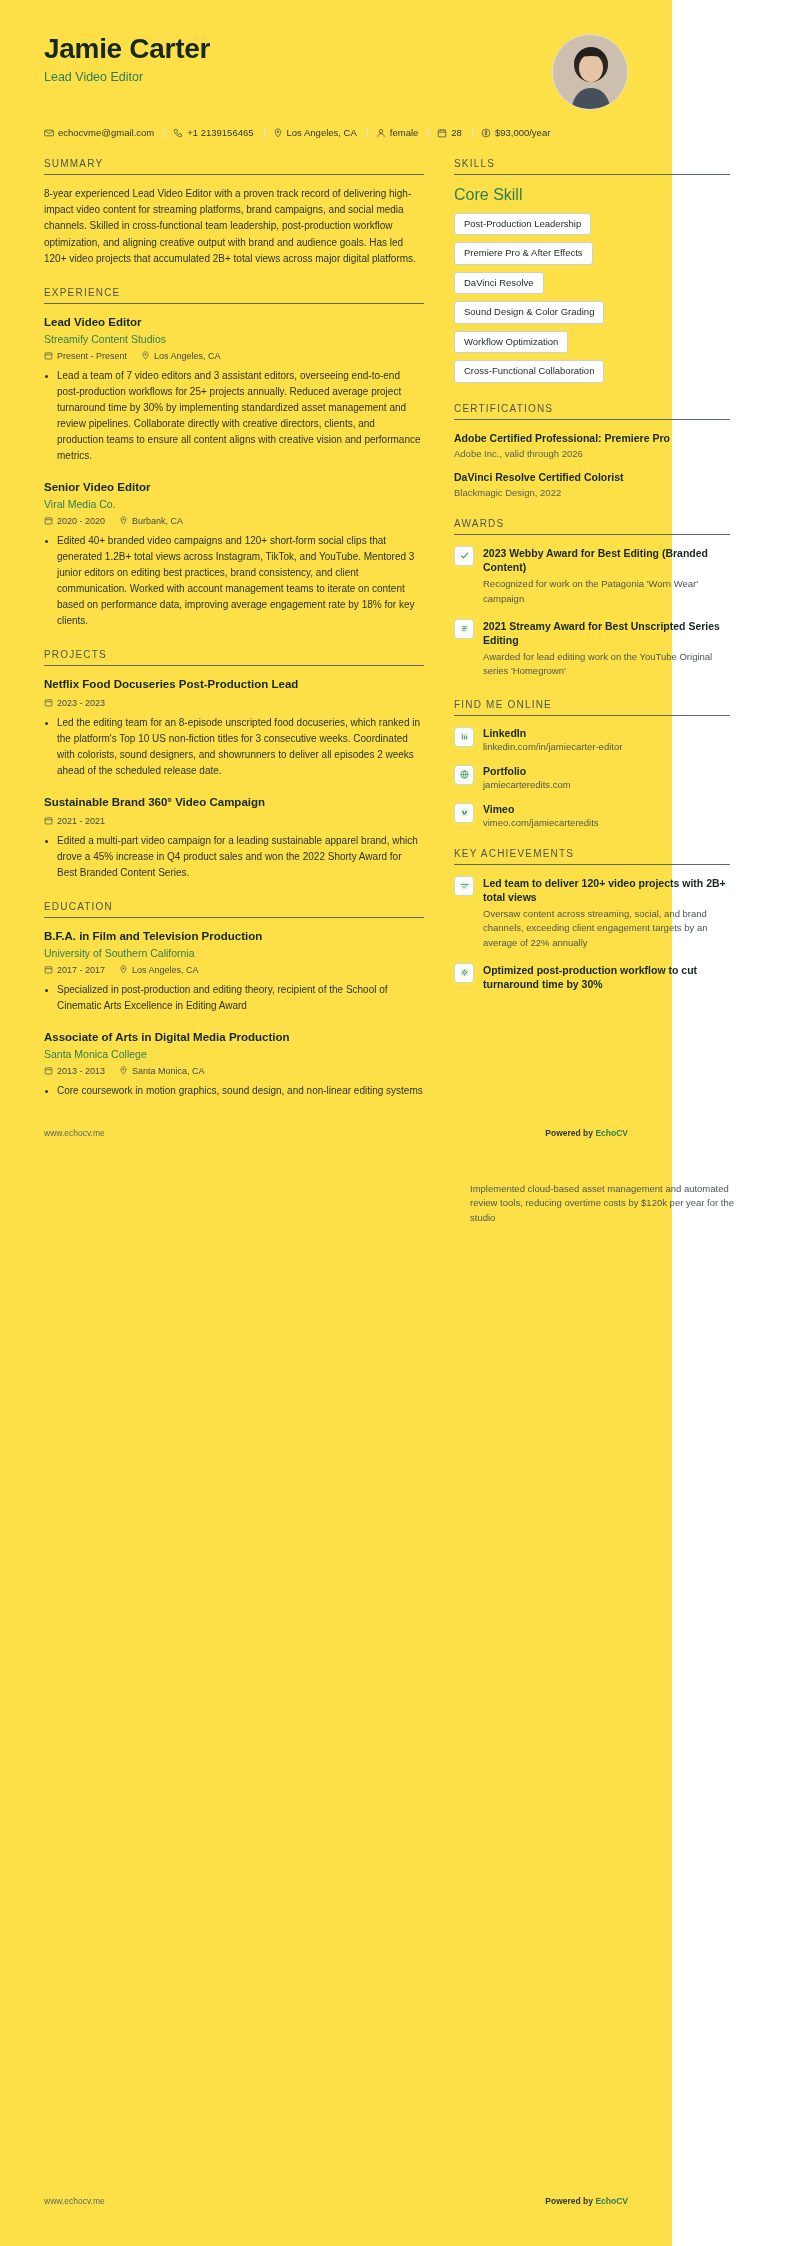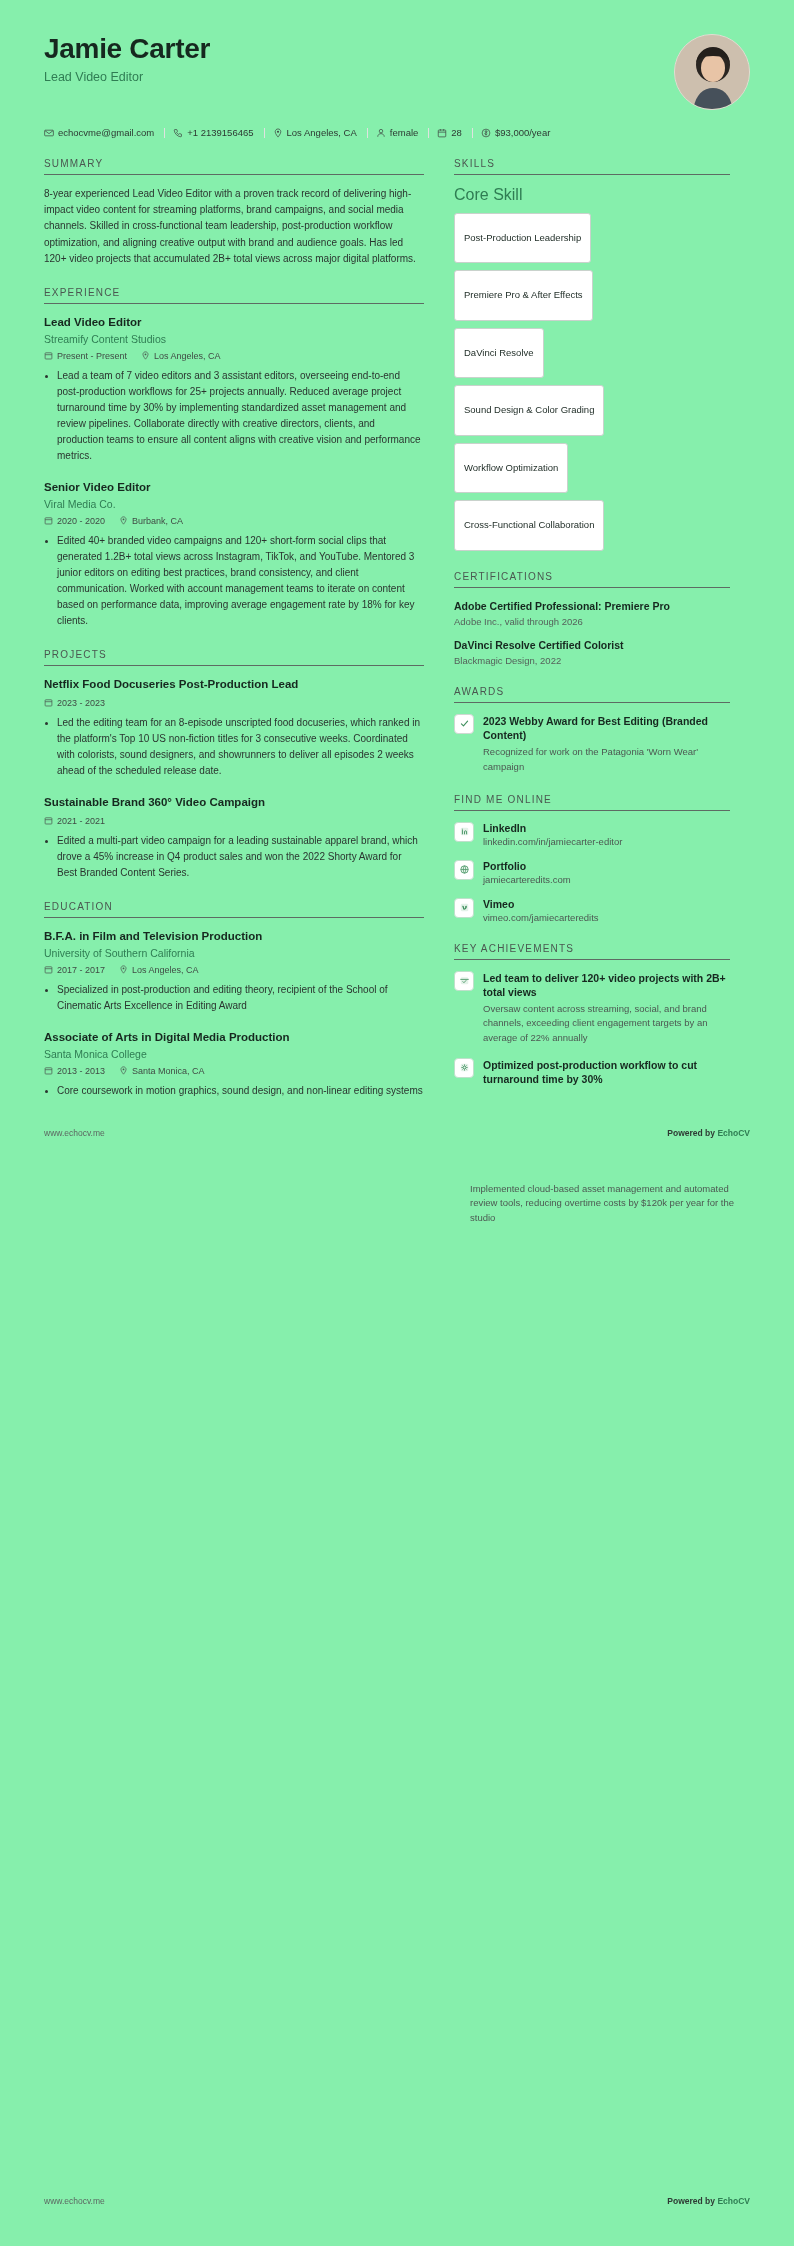--- a/index.html
+++ b/index.html
@@ -3,24 +3,24 @@
 <meta charset="utf-8">
 <style>
   * { box-sizing: border-box; margin: 0; padding: 0; }
   html, body {
     width: 794px;
     background: #ffffff;
     font-family: "Liberation Sans", sans-serif;
     color: #1e2a22;
   }
   .page {
-    width: 794px;
+    width: 672px;
     min-height: 2246px;
     position: relative;
-    background: #86efac;
+    background: #fde047;
   }
   .sheet {
     position: relative;
     padding: 34px 44px 0 44px;
   }
 
   
   .header {
     display: flex;
     align-items: flex-start;
@@ -142,21 +142,21 @@
   .skill-group-title {
     font-size: 16px;
     color: #2f7d53;
     margin-bottom: 9px;
     font-weight: normal;
   }
   .chips { display: flex; flex-direction: column; align-items: flex-start; gap: 7px; }
   .chip {
     border: 1px solid #c9d2cc;
     border-radius: 3px;
-    padding: 19px 9px;
+    padding: 5px 9px;
     font-size: 9.5px;
     color: #23302a;
     background: #fff;
     line-height: 1.1;
   }
 
   .cert { margin-bottom: 11px; }
   .cert-name { font-size: 10.5px; font-weight: bold; color: #16281f; line-height: 1.35; }
   .cert-sub { font-size: 9.5px; color: #55625b; margin-top: 3px; }
 
@@ -451,20 +451,32 @@
               <svg width="11" height="11" viewBox="0 0 16 16">
                   <path d="M3.5 8.4l3 3 6-6.8" fill="none" stroke="#3f8f5d" stroke-width="1.6" stroke-linecap="round" stroke-linejoin="round"></path>
                 </svg>
             </div>
             <div class="icon-body">
               <div class="icon-title">2023 Webby Award for Best Editing (Branded Content)</div>
               <div class="icon-desc">Recognized for work on the Patagonia 'Worn Wear' campaign</div>
             </div>
           </div>
 
+          <div class="icon-row">
+            <div class="icon-badge green">
+              <svg width="11" height="11" viewBox="0 0 16 16">
+                  <rect x="2.5" y="2.5" width="11" height="11" rx="2" fill="#e4f2e9"></rect>
+                  <path d="M5.5 5.5h5M5.5 8h5M5.5 10.5h3" stroke="#3f8f5d" stroke-width="1.2" stroke-linecap="round"></path>
+                </svg>
+            </div>
+            <div class="icon-body">
+              <div class="icon-title">2021 Streamy Award for Best Unscripted Series Editing</div>
+              <div class="icon-desc">Awarded for lead editing work on the YouTube Original series 'Homegrown'</div>
+            </div>
+          </div>
         </div>
 
         <div class="sec">
           <div class="sec-title">FIND ME ONLINE</div>
 
           <div class="icon-row">
             <div class="icon-badge green">
               <svg width="11" height="11" viewBox="0 0 16 16">
                   <rect x="2.5" y="2.5" width="11" height="11" rx="2" fill="#e4f2e9"></rect>
                   <path d="M5 6.5v5M5 4.6v.1M8 11.5v-3a1.5 1.5 0 0 1 3 0v3" stroke="#3f8f5d" stroke-width="1.3" stroke-linecap="round" fill="none"></path>

